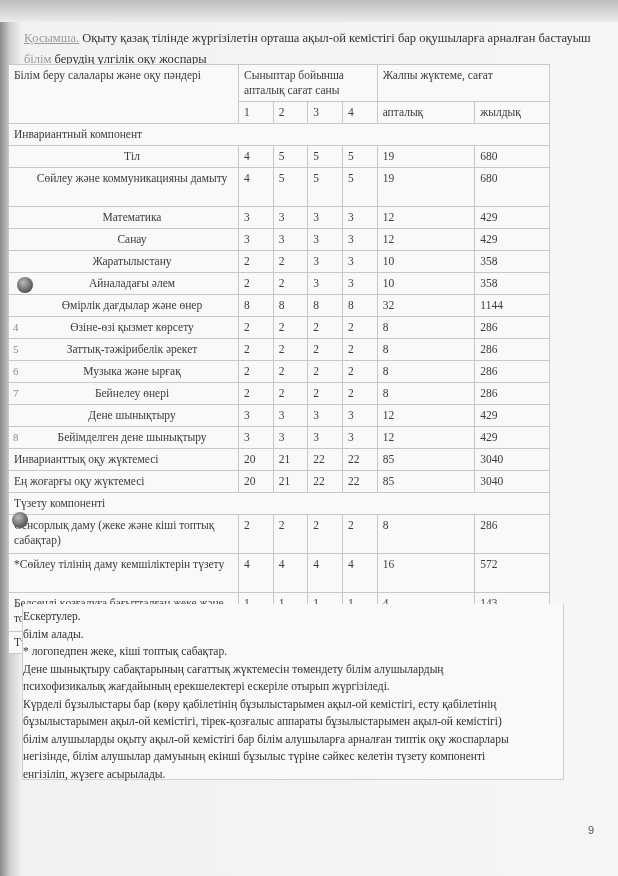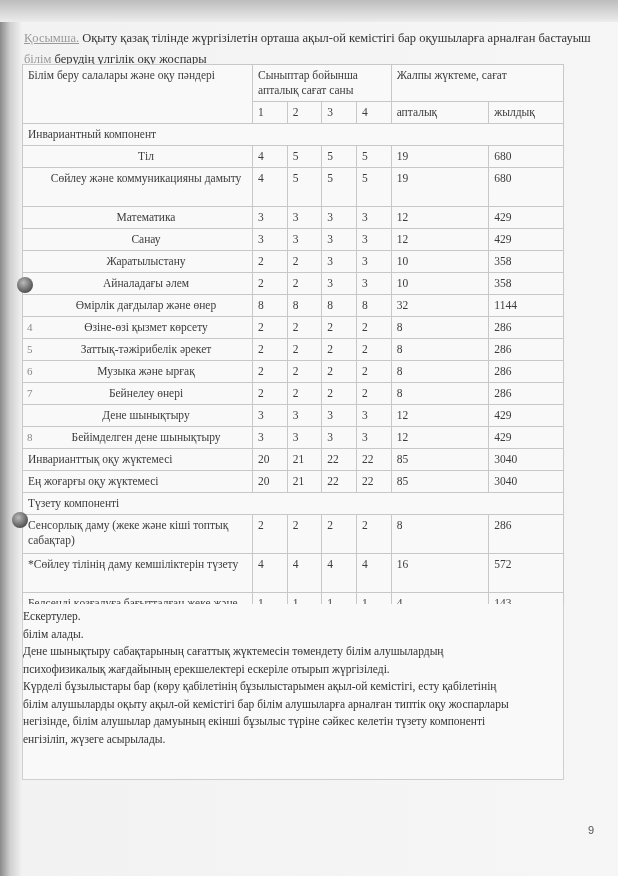--- a/index.html
+++ b/index.html
@@ -11,21 +11,21 @@
   }
   .page {
     position:absolute; left:0; top:0; width:618px; height:876px;
     background:linear-gradient(90deg,#8a8a8a 0px,#cfcfcf 10px,#f2f2f2 22px,#f6f6f6 100%);
   }
   .topband { position:absolute; left:0; top:0; width:618px; height:22px;
     background:linear-gradient(180deg,#bdbdbd,#ececec); }
   .title { position:absolute; left:24px; top:28px; width:590px; font-size:12.5px; line-height:21px; color:#333; }
   .title .fade { color:#9a9a9a;text-decoration:underline; }
   table.plan {
-    position:absolute; left:22px; top:64px; width:542px;
+    position:absolute; left:8px; top:64px; width:542px;
     border-collapse:collapse; font-size:11.5px; color:#3c3c3c;
   }
   table.plan td { border:1px solid #c8c8c8; padding:3px 5px; vertical-align:top; line-height:15px; background:#f9f9f9; }
   .c0 { width:208px; }
   .num { width:22px; }
   .ind { padding-left:22px !important;text-align:center; }
   .section td { border-left:none; border-right:none; }
   .rownum { position:absolute; left:4px; color:#888; font-size:11px; }
   .fade { color:#9c9c9c; }
   .notes {
@@ -240,23 +240,25 @@
           <td class="num">7</td>
           <td>28</td>
           <td>1001</td>
         </tr>
       </tbody>
   </table>
 
   <div class="notes">
     <div>Ескертулер.</div>
     <div>білім алады.</div>
+    <div>* логопедпен жеке, кіші топтық сабақтар.</div>
     <div>Дене шынықтыру сабақтарының сағаттық жүктемесін төмендету білім алушылардың</div>
     <div>психофизикалық жағдайының ерекшелектері ескеріле отырып жүргізіледі.</div>
     <div>Күрделі бұзылыстары бар (көру қабілетінің бұзылыстарымен ақыл-ой кемістігі, есту қабілетінің</div>
+    <div>бұзылыстарымен ақыл-ой кемістігі, тірек-қозғалыс аппараты бұзылыстарымен ақыл-ой кемістігі)</div>
     <div>білім алушыларды оқыту ақыл-ой кемістігі бар білім алушыларға арналған типтік оқу жоспарлары</div>
     <div>негізінде, білім алушылар дамуының екінші бұзылыс түріне сәйкес келетін түзету компоненті</div>
     <div>енгізіліп, жүзеге асырылады.</div>
   </div>
 
   <div class="punch" style="left:17px;top:277px;"></div>
   <div class="punch" style="left:12px;top:512px;"></div>
 
   <div class="pagenum">9</div>
 </div>

